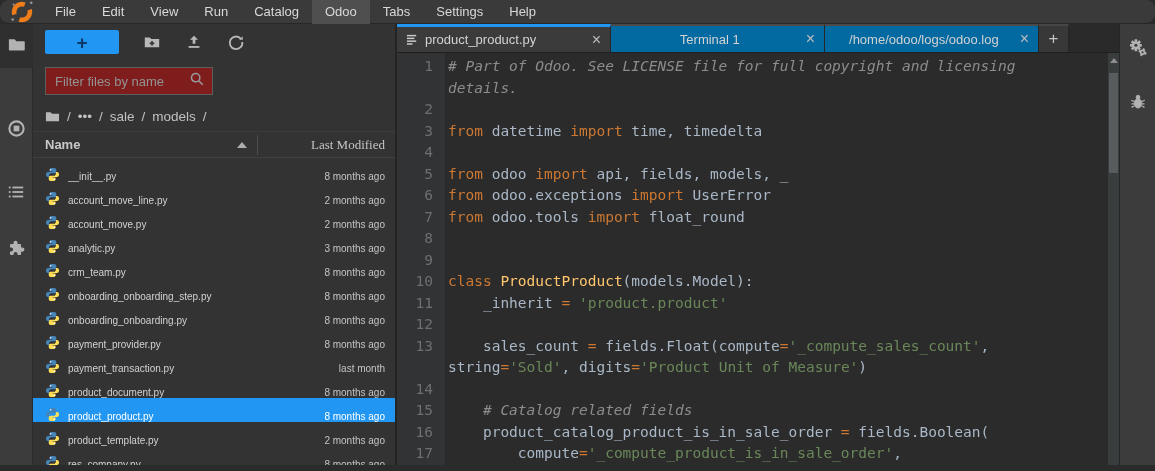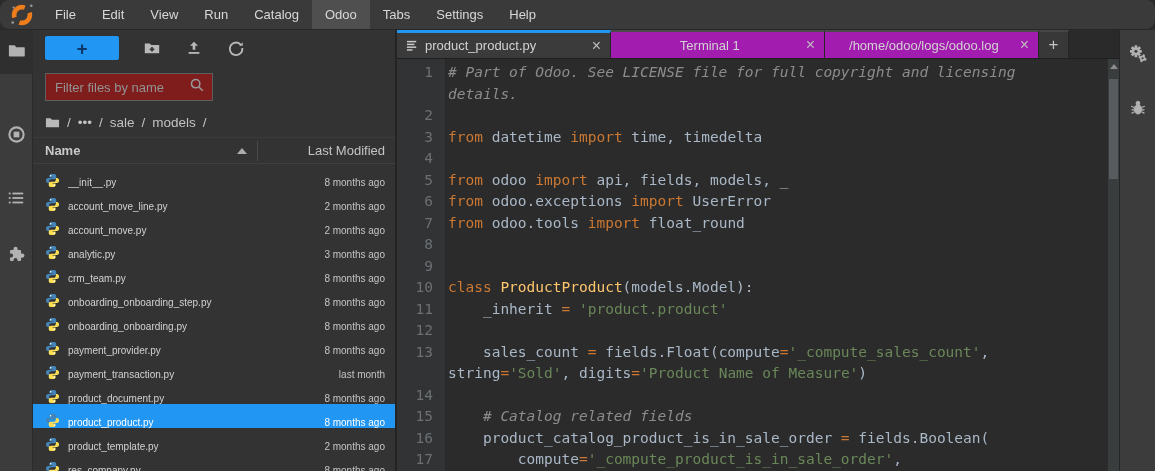--- a/index.html
+++ b/index.html
@@ -1,20 +1,20 @@
 <!DOCTYPE html>
 <html style="--accent: #2196f3; --kw: #cc7832; --def: #ffc66d; --str: #6a8759; --com: #8c8c8c; --plain: #a9b7c6; --orange: #ef7d1a;"><head>
 <meta charset="utf-8">
 <style>
   * { box-sizing: border-box; }
   html,body { margin:0; padding:0; width:1155px; height:471px; overflow:hidden;
     background:#2b2b2b; font-family:"Liberation Sans", sans-serif; }
 
   
-  #menubar { height:30px; background:#3a3a3a; display:flex; align-items:center;
+  #menubar { height:24px; background:#3a3a3a; display:flex; align-items:center;
     color:#d8d8d8; font-size:13px; border-bottom:1px solid #272727;border-radius:9px; }
   #logo { width:27px; height:27px; margin:0 7px 0 8px; display:flex; align-items:center; justify-content:center; }
   .menu-item { padding:0 13px; line-height:29px; cursor:default; }
   .menu-item.active { background:#4f4f4f; }
 
   
   #main { display:flex; height:441px; }
 
   
   #left-bar { width:33px; background:#3c3c3c; flex:none; display:flex; flex-direction:column;
@@ -40,35 +40,35 @@
     color:#cccccc; font-size:13px; font-family:"Liberation Sans", sans-serif; }
   .fb-filter input::placeholder { color:#939393; }
   .fb-breadcrumb { height:30px; display:flex; align-items:center; padding:0 12px;
     color:#c2c2c2; font-size:13.5px; gap:7px; }
   .fb-header { height:27px; display:flex; align-items:center; padding-left:12px;
     color:#c9c9c9; font-size:13px; font-weight:bold; border-bottom:1px solid #404040; border-top:1px solid #3b3b3b; }
   .hdr-name { flex:1; display:flex; align-items:center; }
   .sort-tri { width:0; height:0; border-left:5px solid transparent; border-right:5px solid transparent;
     border-bottom:6px solid #adadad; margin-left:auto; margin-right:10px; }
   .hdr-div { width:1px; height:20px; background:#4a4a4a; }
-  .hdr-mod { width:137px; text-align:right; padding-right:10px; font-weight:normal; color:#c4c4c4; }
+  .hdr-mod { width:137px; text-align:right; padding-right:10px; font-weight:normal; color:#c4c4c4;font-family:Liberation Serif, serif; }
   #file-list { flex:1; overflow:hidden; }
   .file-row { height:24px; display:flex; align-items:flex-end; padding-left:12px;
     font-size:10px; color:#d2d2d2; }
   .file-row .file-icon { width:15px; height:15px; margin-right:8px; flex:none; display:flex; }
   .file-row .file-name { flex:1; white-space:nowrap; overflow:hidden; }
   .file-row .file-mod { width:137px; text-align:right; padding-right:10px; color:#c4c4c4; white-space:nowrap; }
   .file-row.selected { background:var(--accent); color:#ffffff; }
   .file-row.selected .file-mod { color:#ffffff; }
 
   
   #editor-col { flex:1; display:flex; flex-direction:column; background:#2b2b2b; min-width:0; }
   #tab-bar { height:29px; background:#2a2a2a; display:flex; border-bottom:1px solid #1f1f1f; flex:none; }
   .tab { width:214px; flex:none; display:flex; align-items:center; padding:0 9px;
-    background:#a21caf; border-right:1px solid #262626; border-top:2px solid #4a4a4a;
+    background:#0369a1; border-right:1px solid #262626; border-top:2px solid #4a4a4a;
     font-size:13px; color:#d2d2d2; }
   .tab.active { background:#3b3b3b; border-top:3px solid var(--accent); }
   .tab-icon { margin-right:6px; display:flex; color:#c9c9c9; }
   .tab-label { flex:1; text-align:center; white-space:nowrap; overflow:hidden; }
   .tab.active .tab-label { text-align:left; }
   .tab-close { color:#bdbdbd; font-size:16px; margin-left:6px; line-height:1; }
   .tab-add { width:30px; flex:none; display:flex; align-items:center; justify-content:center;
     background:#383838; border-right:1px solid #262626; border-top:2px solid #464646;
     color:#c5c5c5; font-size:17px; }
 
@@ -463,21 +463,21 @@
           <div class="code-line">
             <span class="ln">12</span>
             <span class="ct"></span>
           </div>
           <div class="code-line">
             <span class="ln">13</span>
             <span class="ct"><span>    sales_count </span><span class="tok-op">=</span><span> fields.Float(compute</span><span class="tok-op">=</span><span class="tok-str">'_compute_sales_count'</span><span>,</span></span>
           </div>
           <div class="code-line">
             <span class="ln"></span>
-            <span class="ct"><span>string</span><span class="tok-op">=</span><span class="tok-str">'Sold'</span><span>, digits</span><span class="tok-op">=</span><span class="tok-str">'Product Name of Measure'</span><span>)</span></span>
+            <span class="ct"><span>string</span><span class="tok-op">=</span><span class="tok-str">'Sold'</span><span>, digits</span><span class="tok-op">=</span><span class="tok-str">'Product Unit of Measure'</span><span>)</span></span>
           </div>
           <div class="code-line">
             <span class="ln">14</span>
             <span class="ct"></span>
           </div>
           <div class="code-line">
             <span class="ln">15</span>
             <span class="ct"><span class="tok-com">    # Catalog related fields</span></span>
           </div>
           <div class="code-line">

